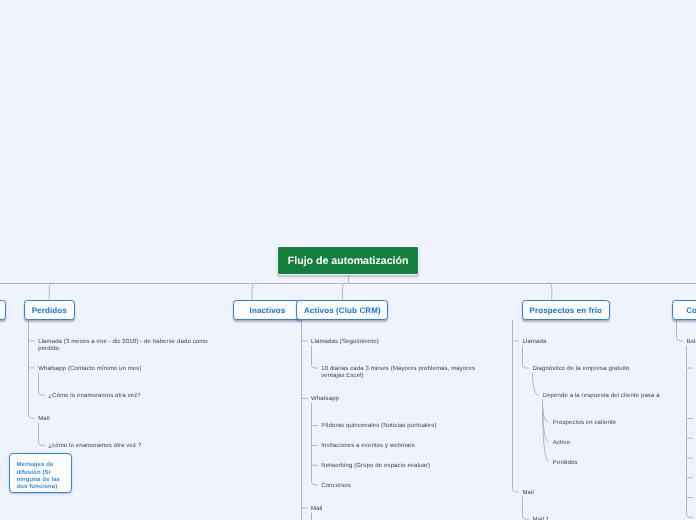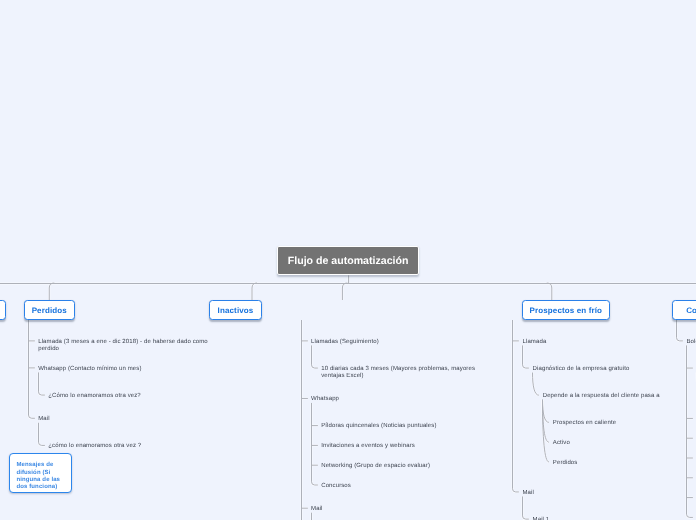--- a/index.html
+++ b/index.html
@@ -2,21 +2,21 @@
 <html><head>
 <meta charset="utf-8">
 <title>Flujo de automatización</title>
 <style>
   html,body{margin:0;padding:0;}
   body{width:696px;height:520px;overflow:hidden;background:#eff3fd;
        font-family:"Liberation Sans",sans-serif;
        -webkit-font-smoothing:antialiased;text-rendering:geometricPrecision;}
   #canvas{position:relative;width:696px;height:520px;overflow:hidden;}
   svg#links{position:absolute;left:0;top:0;width:696px;height:520px;pointer-events:none;}
-  .root-node{position:absolute;background:#737373;color:#ffffff;border-radius:2px;
+  .root-node{position:absolute;background:#15803d;color:#ffffff;border-radius:2px;
      font-weight:bold;font-size:10.6px;display:flex;align-items:center;
      justify-content:center;box-sizing:border-box;border:1.3px solid #ffffff;
      box-shadow:0 1.5px 2px rgba(60,75,100,.30);}
   .branch-node{position:absolute;background:#ffffff;color:#1471dd;border:1.7px solid #2b81e9;
      border-radius:3.4px;font-weight:bold;font-size:8px;letter-spacing:.12px;display:flex;
      align-items:center;justify-content:center;box-sizing:border-box;white-space:nowrap;
      box-shadow:0 1.2px 1.6px rgba(60,75,100,.38);}
   .box-node{position:absolute;background:#ffffff;color:#3e8ae4;border:1.5px solid #2c86ec;
      border-radius:4px;font-weight:bold;font-size:6px;line-height:7.3px;box-sizing:border-box;
      letter-spacing:.12px;padding:8.3px 6px 0 6.6px;box-shadow:0 1px 2px rgba(40,60,100,.28);}
@@ -114,21 +114,22 @@
       </g>
     </svg>
 <div class="root-node" style="left:276.9px;top:246.3px;width:142.4px;height:29px;">Flujo de automatización</div>
     <div class="branch-node" style="left:-44px;top:300px;width:50px;height:20px;"></div>
     <div class="branch-node" style="left:23.5px;top:300px;width:51.5px;height:20px;">Perdidos</div>
     <div class="leaf" style="left:38.2px;top:338.7px;width:172px;">Llamada (3 meses a ene - dic 2018) - de haberse dado como perdido</div>
     <div class="leaf" style="left:38.2px;top:365.7px;width:400px;">Whatsapp (Contacto mínimo un mes)</div>
     <div class="leaf" style="left:48.300000000000004px;top:392.84999999999997px;width:400px;">¿Cómo lo enamoramos otra vez?</div>
     <div class="leaf" style="left:38.2px;top:416.04999999999995px;width:400px;">Mail</div>
     <div class="leaf" style="left:48.300000000000004px;top:443.19999999999993px;width:400px;">¿cómo lo enamoramos otra vez ?</div>
-    <div class="branch-node" style="left:209px;top:300px;width:53px;height:20px;">Inactivos</div>
+    <div class="branch-node" style="left:233px;top:300px;width:69px;height:20px;">Inactivos</div>
+    <div class="branch-node" style="left:296.4px;top:300px;width:92px;height:20px;">Activos (Club CRM)</div>
     <div class="leaf" style="left:311.1px;top:338.7px;width:400px;">Llamadas (Seguimiento)</div>
     <div class="leaf" style="left:321.20000000000005px;top:365.84999999999997px;width:168px;">10 diarias cada 3 meses (Mayores problemas, mayores ventajas Excel)</div>
     <div class="leaf" style="left:311.1px;top:396.24999999999994px;width:400px;">Whatsapp</div>
     <div class="leaf" style="left:321.20000000000005px;top:423.3999999999999px;width:400px;">Píldoras quincenales (Noticias puntuales)</div>
     <div class="leaf" style="left:321.20000000000005px;top:443.19999999999993px;width:400px;">Invitaciones a eventos y webinars</div>
     <div class="leaf" style="left:321.20000000000005px;top:462.99999999999994px;width:400px;">Networking (Grupo de espacio evaluar)</div>
     <div class="leaf" style="left:321.20000000000005px;top:482.79999999999995px;width:400px;">Concursos</div>
     <div class="leaf" style="left:311.1px;top:505.99999999999994px;width:400px;">Mail</div>
     <div class="branch-node" style="left:507.8px;top:300px;width:88px;height:20px;margin-left:14px;">Prospectos en frío</div>
     <div class="leaf" style="left:522.5px;top:338.7px;width:400px;">Llamada</div>

